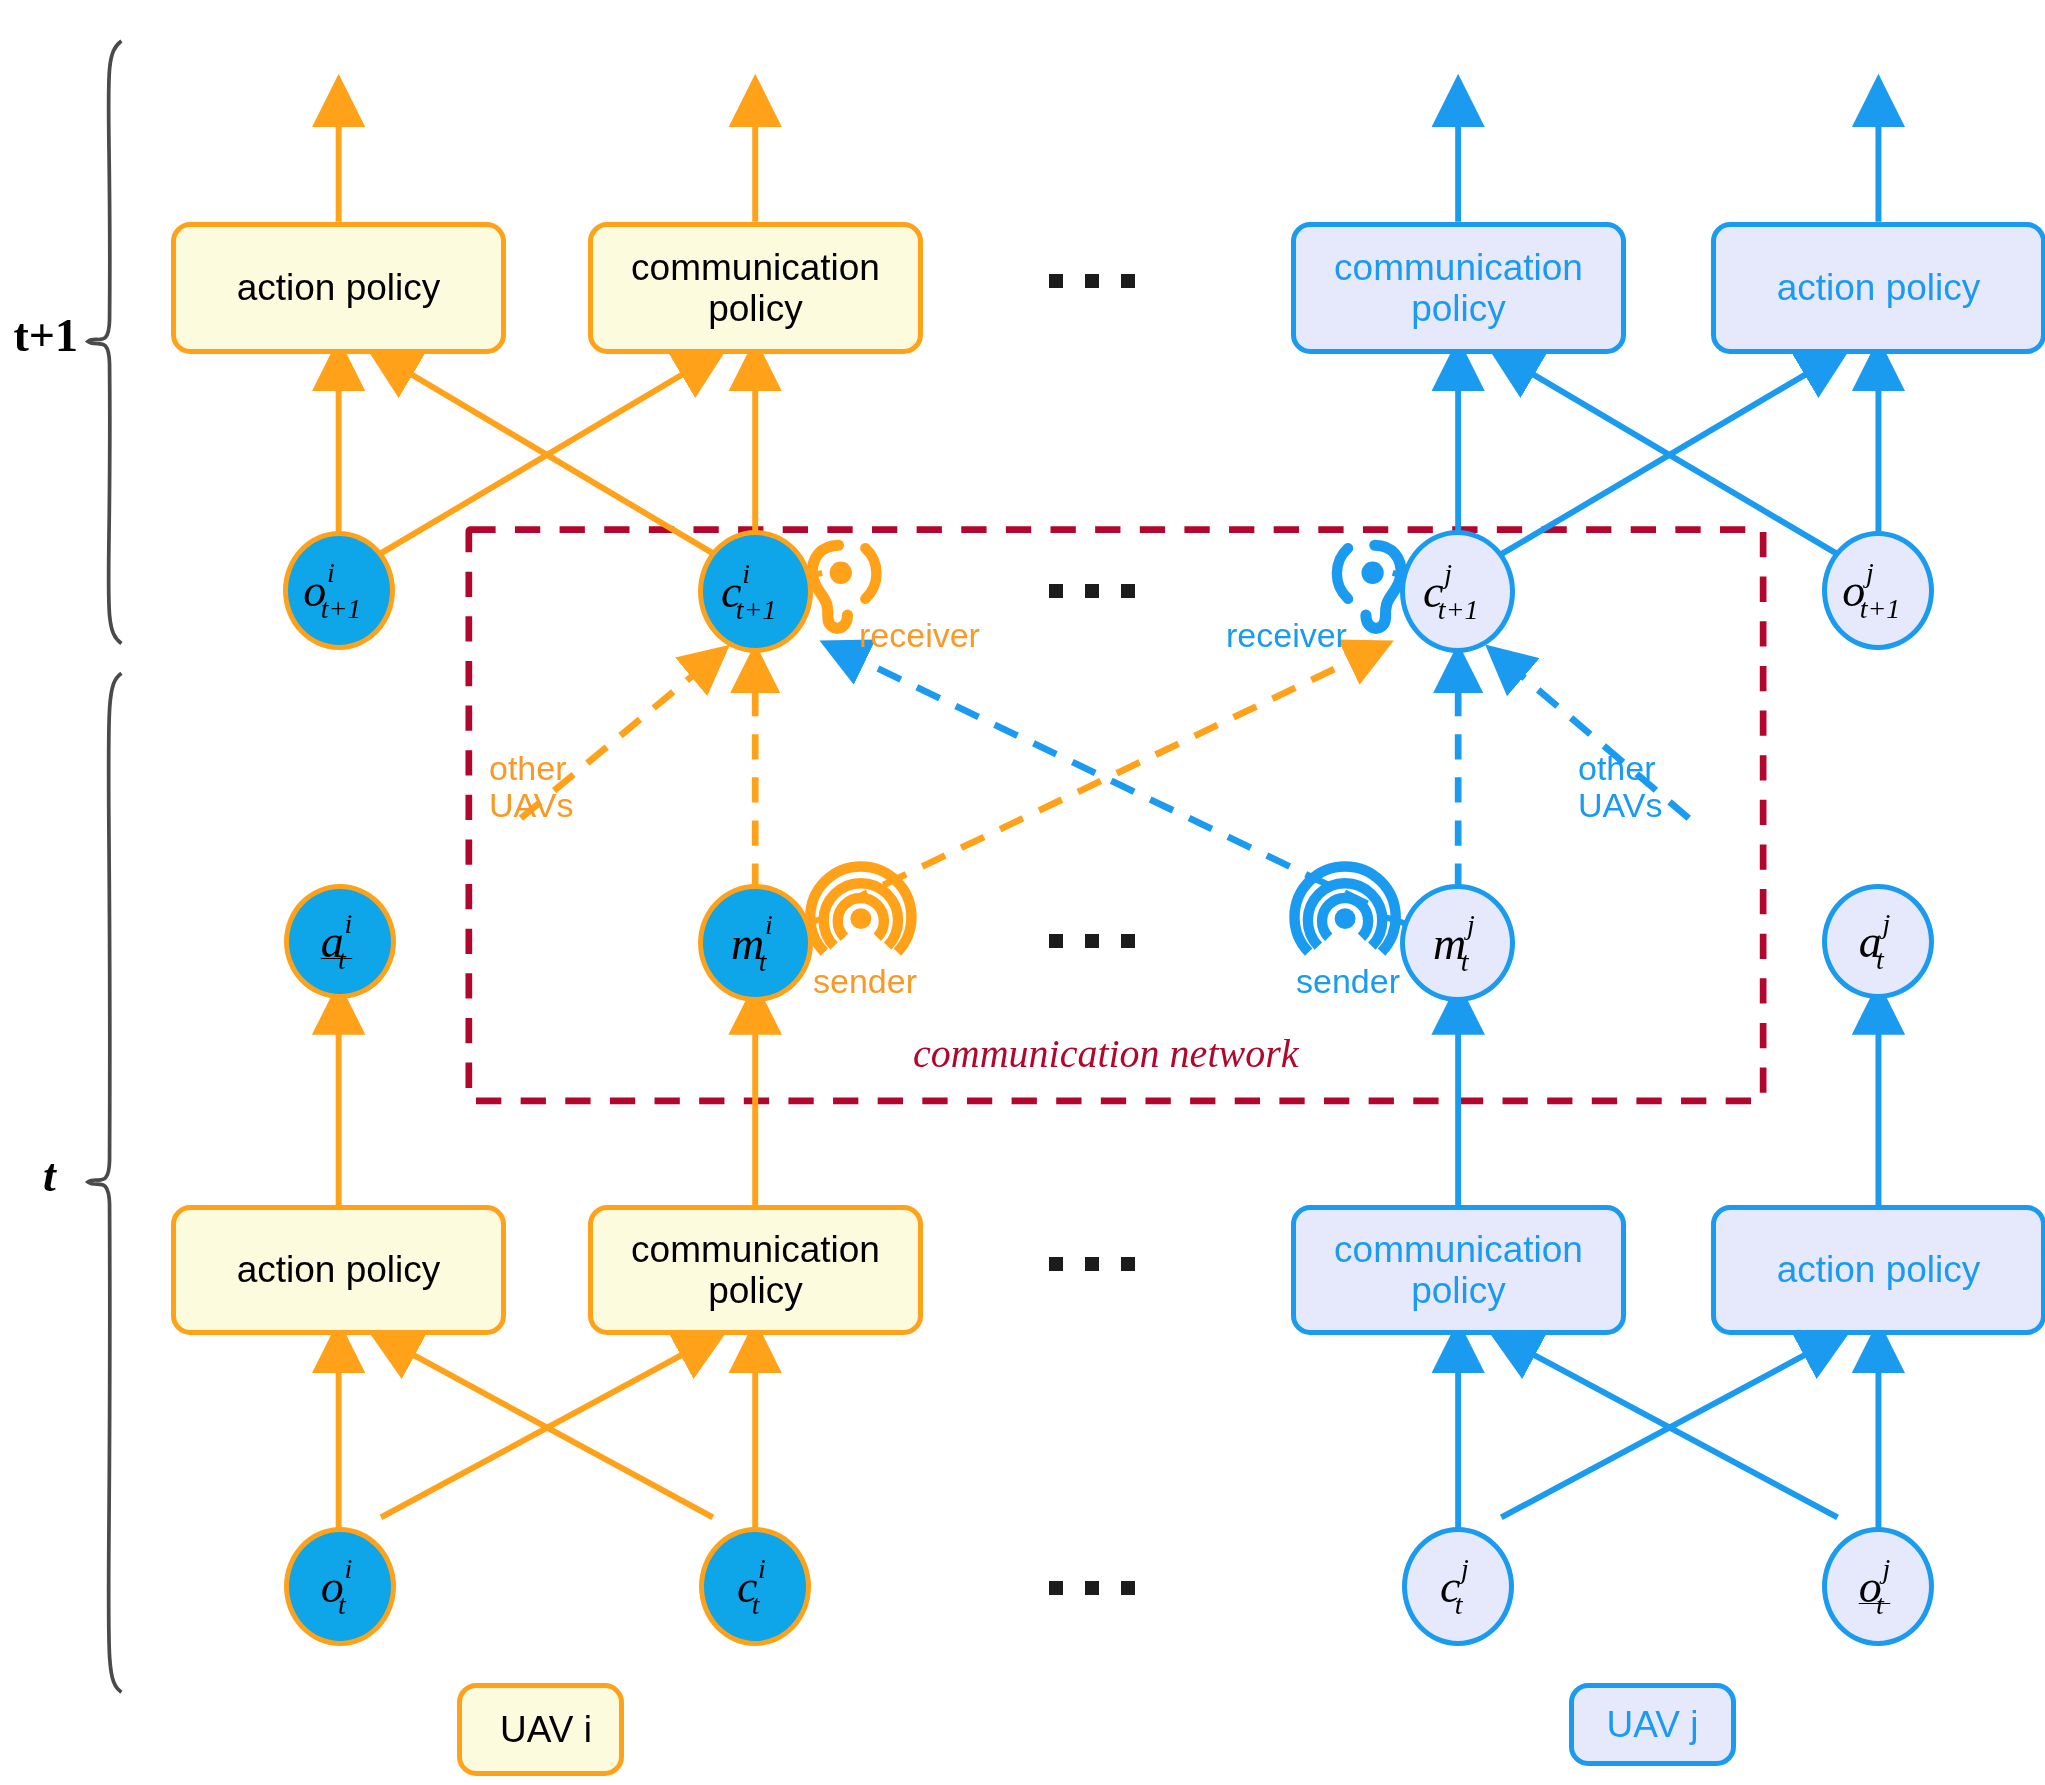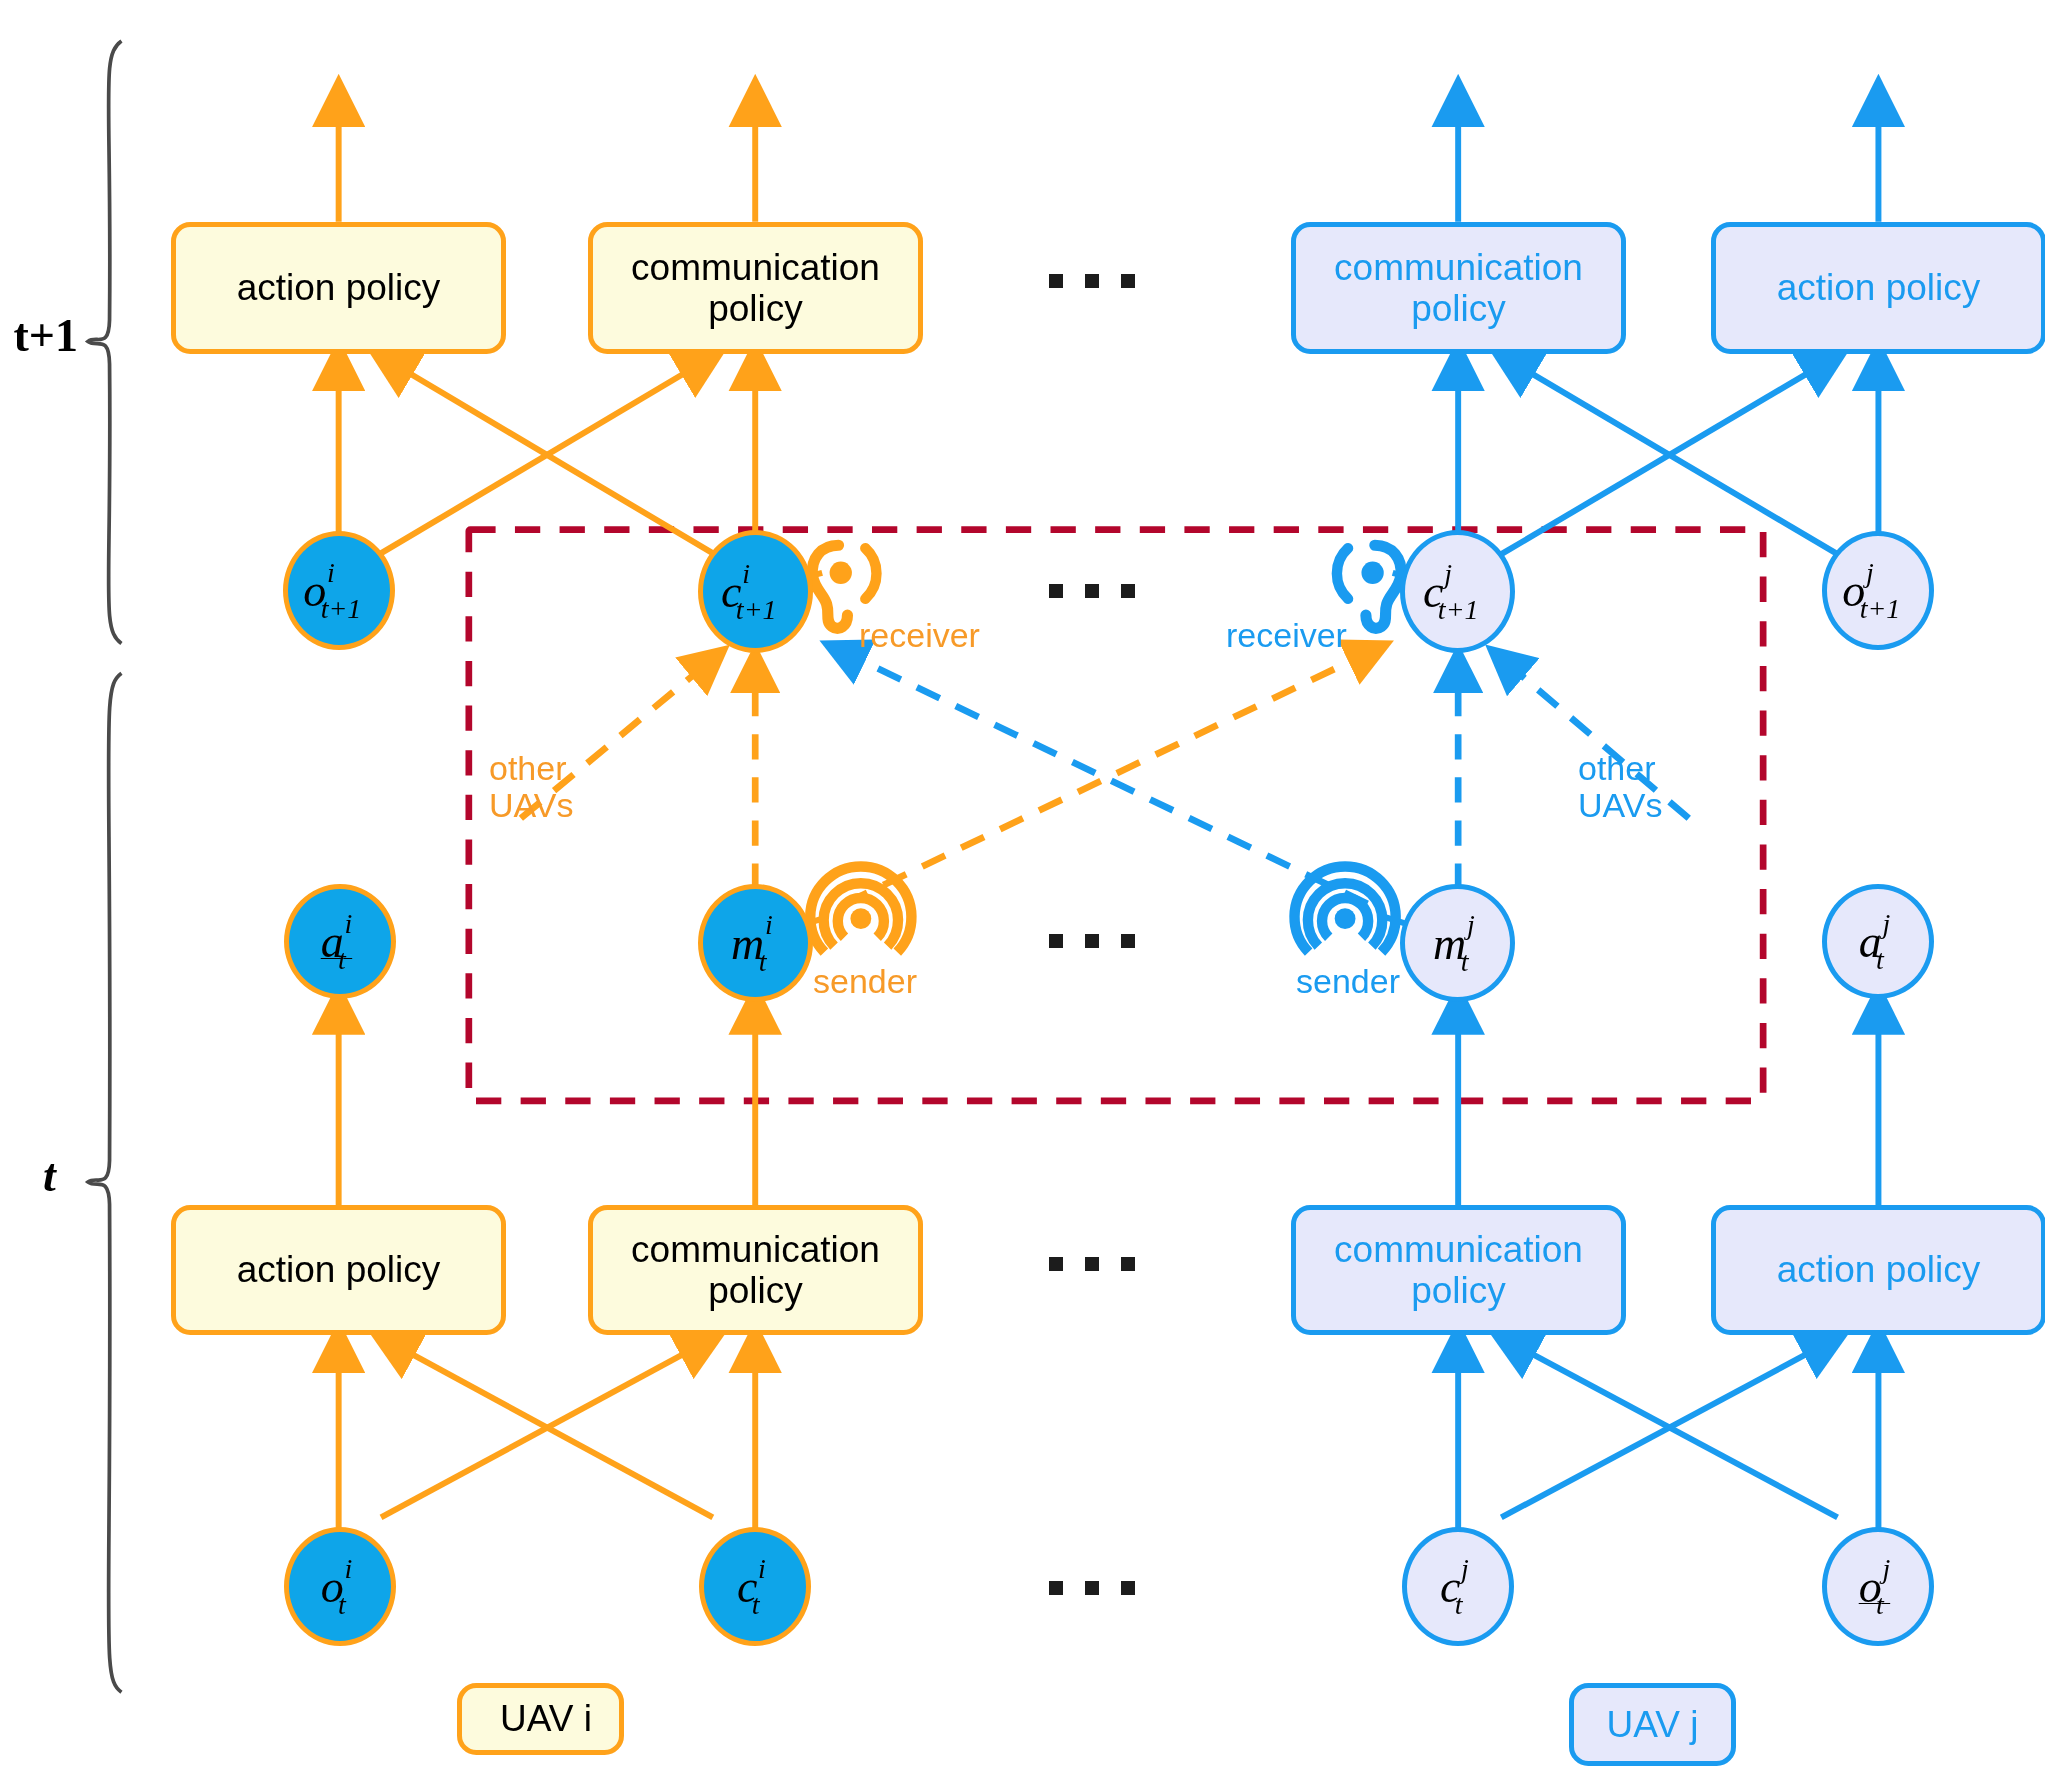--- a/index.html
+++ b/index.html
@@ -250,20 +250,21 @@
 
   <div class="dots" style="left:1049px;top:934px;">
     <span></span>
     <span></span>
     <span></span>
   </div>
 
   <div class="anno anno-i" style="left:813px;top:963px;">sender</div>
   <div class="anno anno-j" style="left:1296px;top:963px;">sender</div>
 
+  <div class="netlabel" style="left:913px;top:1030px;">communication network</div>
 
   <div class="node-box box-i" style="left:171px;top:1205px;width:335px;height:130px;">
     <span class="policy-label">action policy</span>
   </div>
 
   <div class="node-box box-i" style="left:588px;top:1205px;width:335px;height:130px;">
     <span class="policy-label">communication policy</span>
   </div>
 
   <div class="node-box box-j" style="left:1291px;top:1205px;width:335px;height:130px;">
@@ -303,21 +304,21 @@
       <span class="base">o</span><sup>j</sup><sub>t</sub>
     </span>
   </div>
 
   <div class="dots" style="left:1049px;top:1581px;">
     <span></span>
     <span></span>
     <span></span>
   </div>
 
-  <div class="node-box box-i" style="left:457px;top:1683px;width:167px;height:72px;padding-left:11px;">
+  <div class="node-box box-i" style="left:457px;top:1683px;width:167px;height:93px;padding-left:11px;">
     <span class="uav-label">UAV i</span>
   </div>
 
   <div class="node-box box-j" style="left:1569px;top:1683px;width:167px;height:83px;">
     <span class="uav-label">UAV j</span>
   </div>
 
 </div>
 
 

